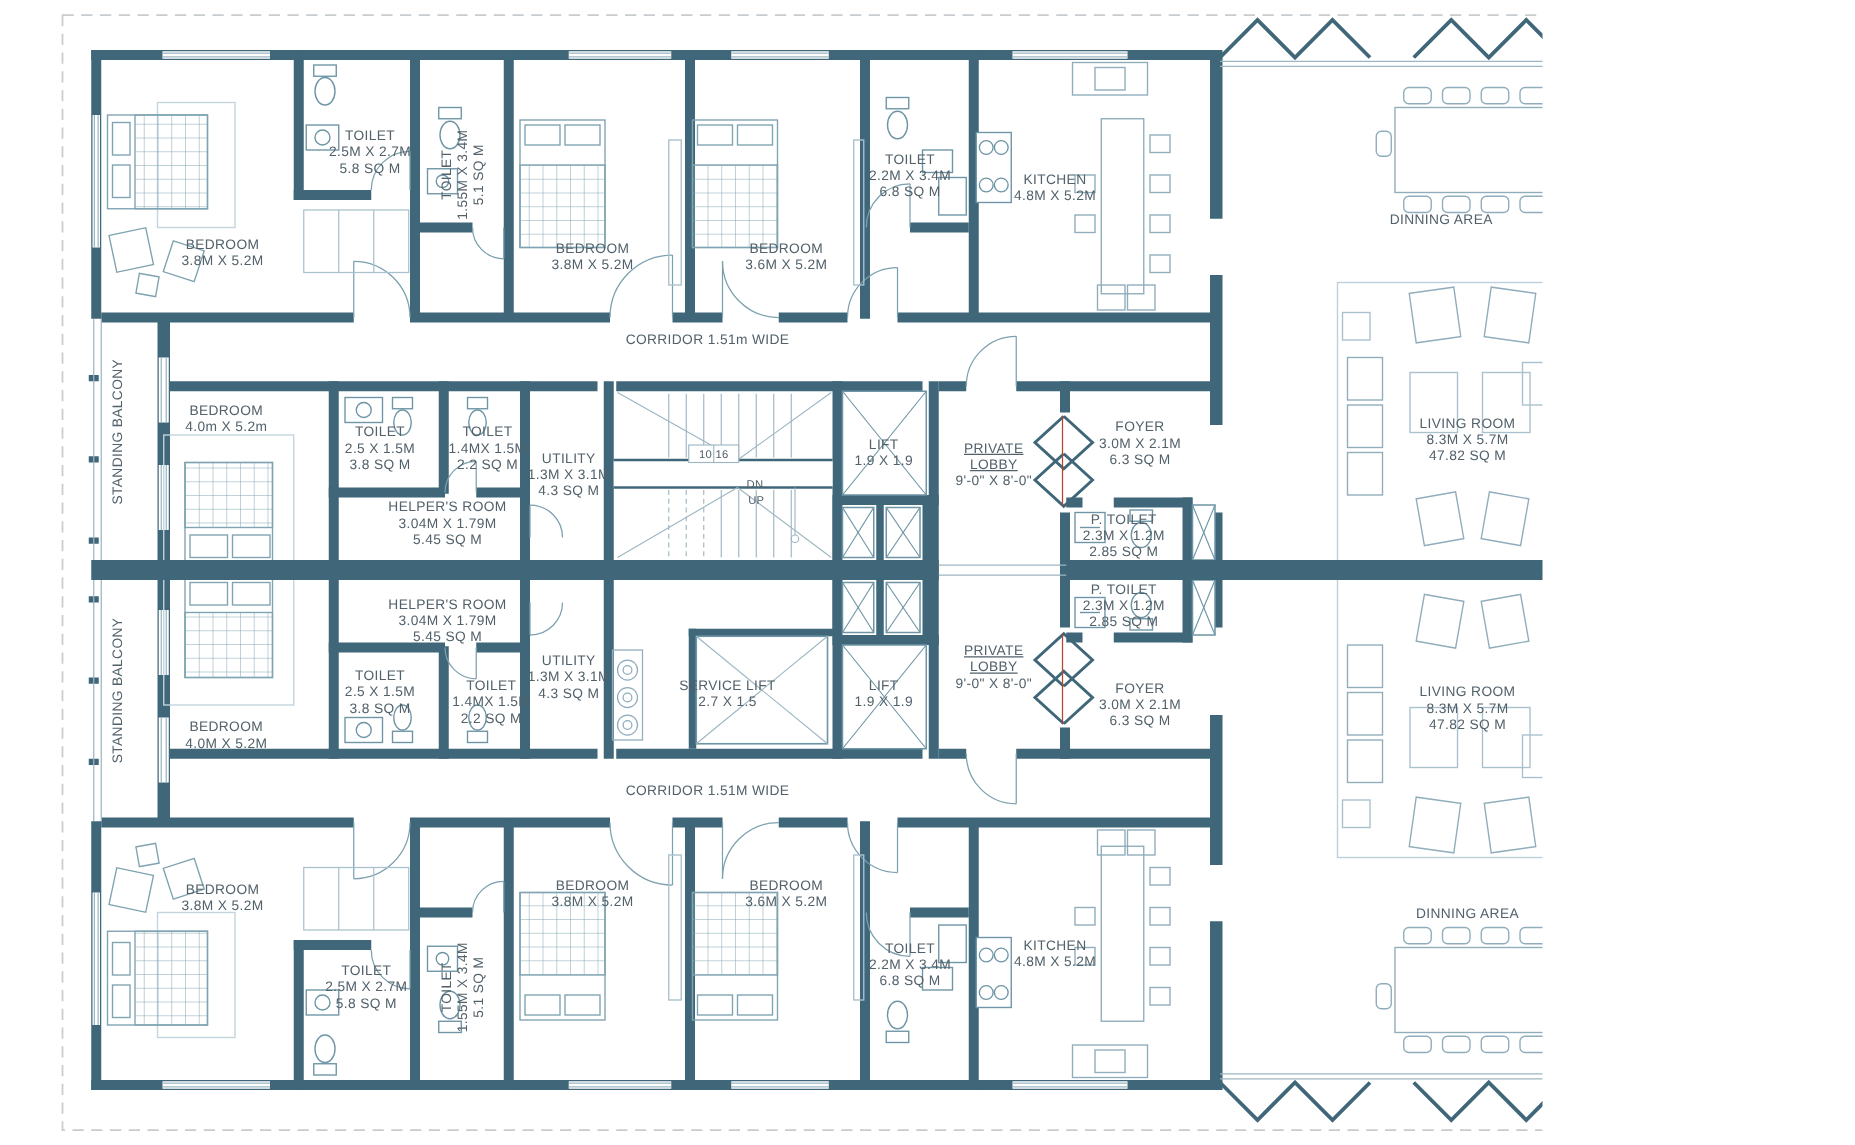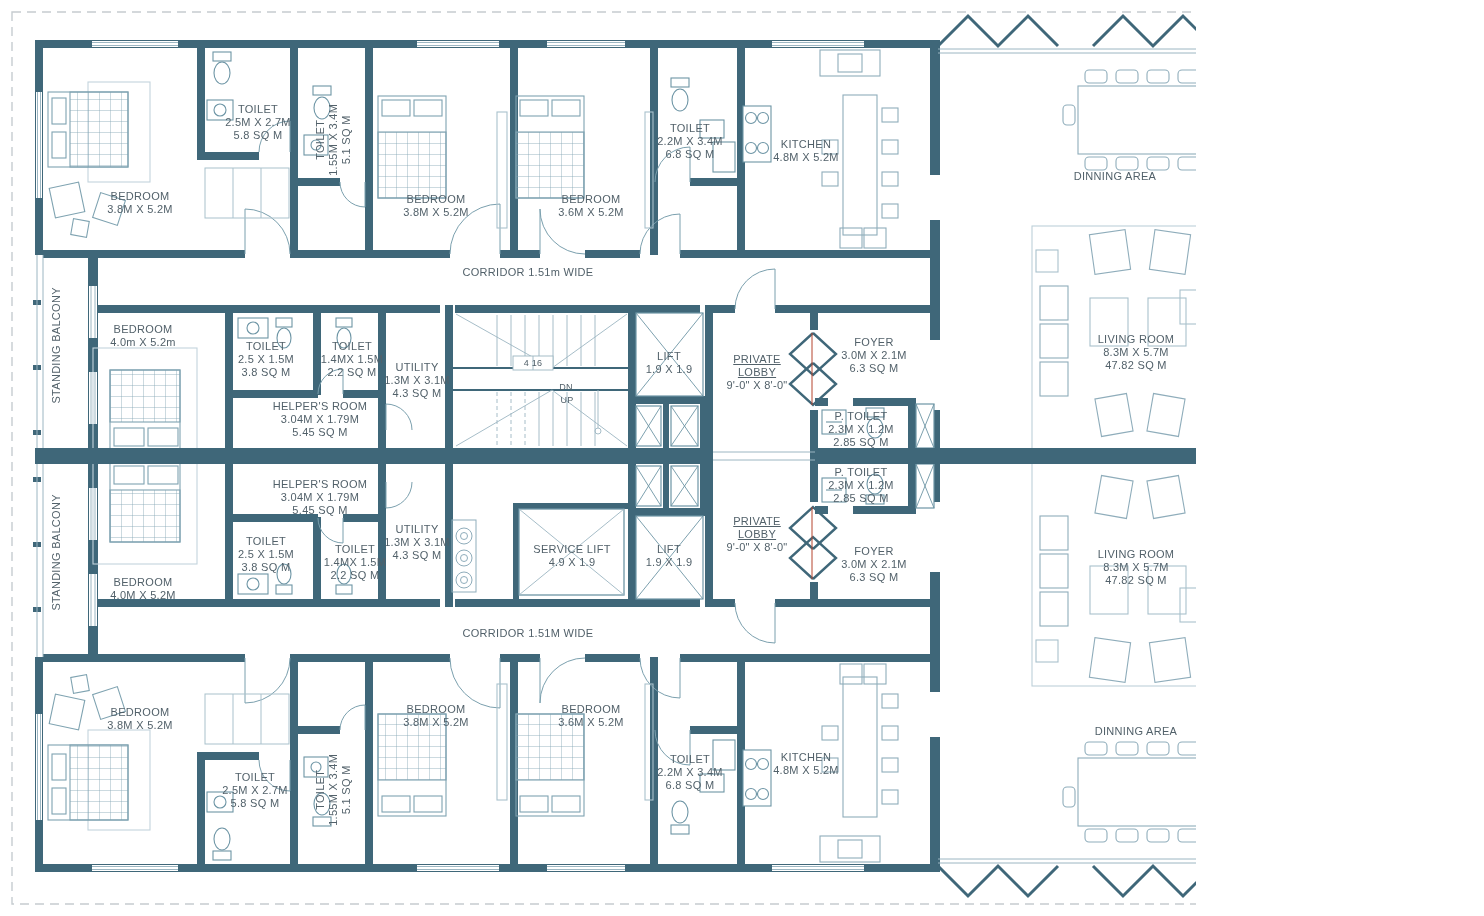--- a/index.html
+++ b/index.html
@@ -1,17 +1,17 @@
 <!DOCTYPE html>
 <html><head>
 <meta charset="utf-8">
 <style>
   html,body{margin:0;padding:0;background:#fff;}
   .canvas{position:relative;width:1196px;height:916px;background:#ffffff;overflow:hidden;
-          font-family:"Liberation Sans",sans-serif;}
+          font-family:"Liberation Sans",sans-serif;margin-left:38px;}
   svg{position:absolute;left:0;top:0;}
   #labels{position:absolute;left:0;top:0;width:1484px;height:916px;}
   .lbl{position:absolute;text-align:center;color:#52616a;font-size:11px;line-height:1.2;
        letter-spacing:.3px;white-space:nowrap;transform-origin:center;}
   .lbl .ln{display:block;white-space:inherit;}
   .lbl .wrap{white-space:normal;text-decoration:underline;}
   .vert{transform:rotate(-90deg);}
   .small{font-size:9px;letter-spacing:.2px;}
 </style>
 </head>
@@ -441,21 +441,21 @@
     <span class="ln">HELPER'S ROOM</span>
     <span class="ln">3.04M X 1.79M</span>
     <span class="ln">5.45 SQ M</span>
   </div>
   <div class="lbl" style="left:377px;top:361px;width:80px">
     <span class="ln">UTILITY</span>
     <span class="ln">1.3M X 3.1M</span>
     <span class="ln">4.3 SQ M</span>
   </div>
   <div class="lbl small" style="left:513px;top:358px;width:40px">
-    <span class="ln">4 16</span>
+    <span class="ln">10 16</span>
   </div>
   <div class="lbl small" style="left:551px;top:382px;width:30px">
     <span class="ln">DN</span>
   </div>
   <div class="lbl small" style="left:552px;top:395px;width:30px">
     <span class="ln">UP</span>
   </div>
   <div class="lbl" style="left:629px;top:350px;width:80px">
     <span class="ln">LIFT</span>
     <span class="ln">1.9 X 1.9</span>
@@ -498,23 +498,23 @@
   <div class="lbl" style="left:310px;top:543px;width:90px">
     <span class="ln">TOILET</span>
     <span class="ln">1.4MX 1.5M</span>
     <span class="ln">2.2 SQ M</span>
   </div>
   <div class="lbl" style="left:377px;top:523px;width:80px">
     <span class="ln">UTILITY</span>
     <span class="ln">1.3M X 3.1M</span>
     <span class="ln">4.3 SQ M</span>
   </div>
-  <div class="lbl" style="left:512px;top:543px;width:120px">
+  <div class="lbl" style="left:484px;top:543px;width:120px">
     <span class="ln">SERVICE LIFT</span>
-    <span class="ln">4.9 X 1.9</span>
+    <span class="ln">2.7 X 1.5</span>
   </div>
   <div class="lbl" style="left:629px;top:543px;width:80px">
     <span class="ln">LIFT</span>
     <span class="ln">1.9 X 1.9</span>
   </div>
   <div class="lbl" style="left:724px;top:515px;width:66px">
     <span class="ln wrap">PRIVATE LOBBY</span>
     <span class="ln">9'-0" X 8'-0"</span>
   </div>
   <div class="lbl" style="left:819px;top:545px;width:110px">

